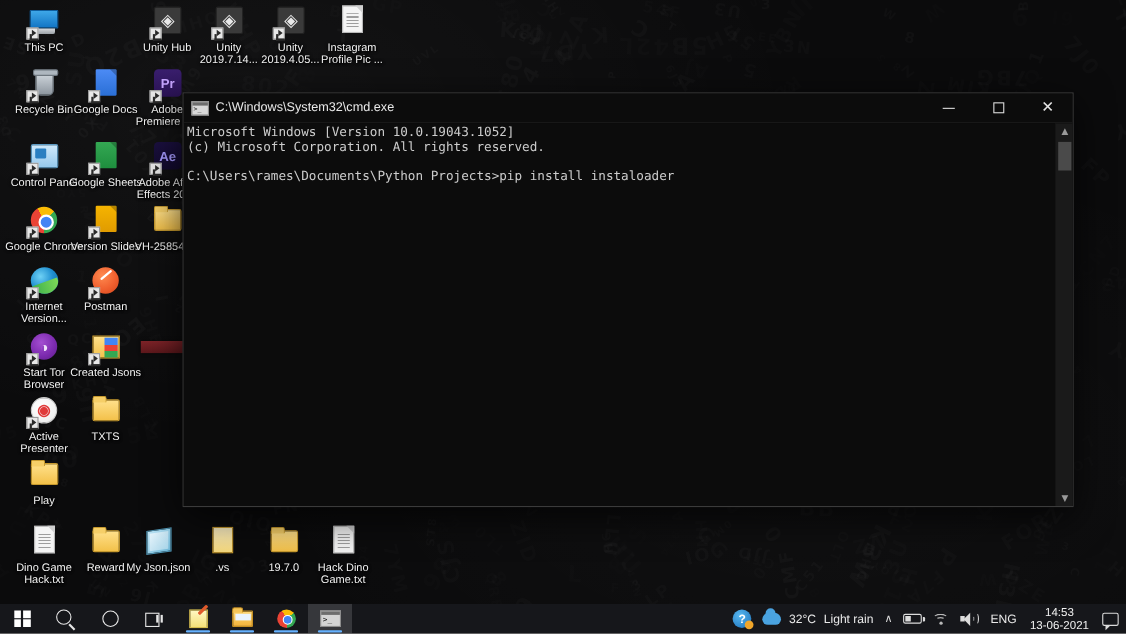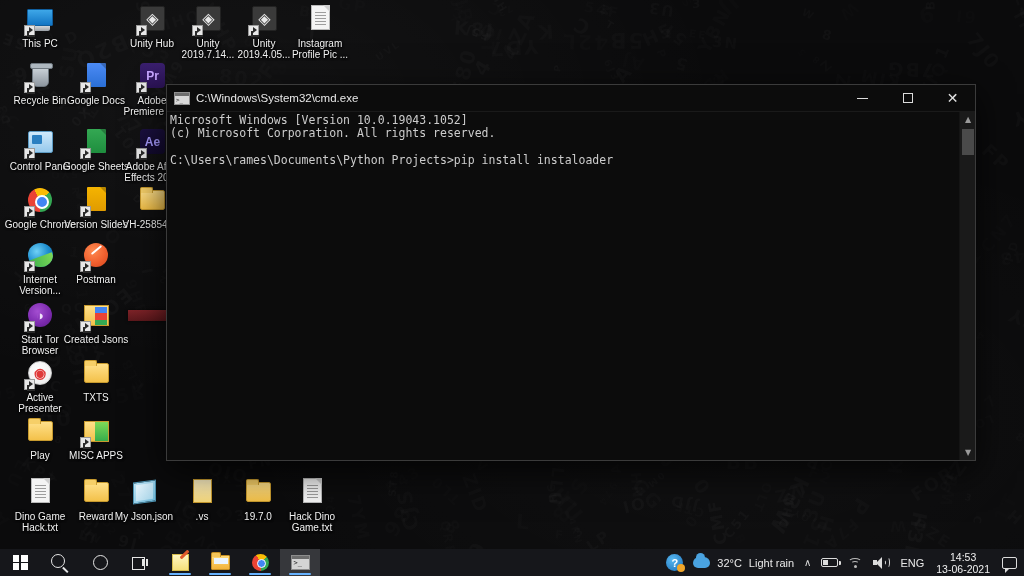--- a/index.html
+++ b/index.html
@@ -1329,27 +1329,20 @@
           <span class="art-folder"></span>
         </span>
         <span class="lbl">TXTS</span>
       </div>
       <div class="desk-icon" style="left: 4px; top: 416px;">
         <span class="glyph">
           <span class="art-folder"></span>
         </span>
         <span class="lbl">Play</span>
       </div>
-      <div class="desk-icon" style="left: 60px; top: 416px;">
-        <span class="glyph">
-          <span class="art-misc"></span>
-          <span class="shortcut-badge"></span>
-        </span>
-        <span class="lbl">MISC APPS</span>
-      </div>
       <div class="desk-icon" style="left: 4px; top: 477px;">
         <span class="glyph">
           <span class="art-doc">
             <span class="lines"></span>
           </span>
         </span>
         <span class="lbl">Dino Game Hack.txt</span>
       </div>
       <div class="desk-icon" style="left: 108px; top: 477px;">
         <span class="glyph">

